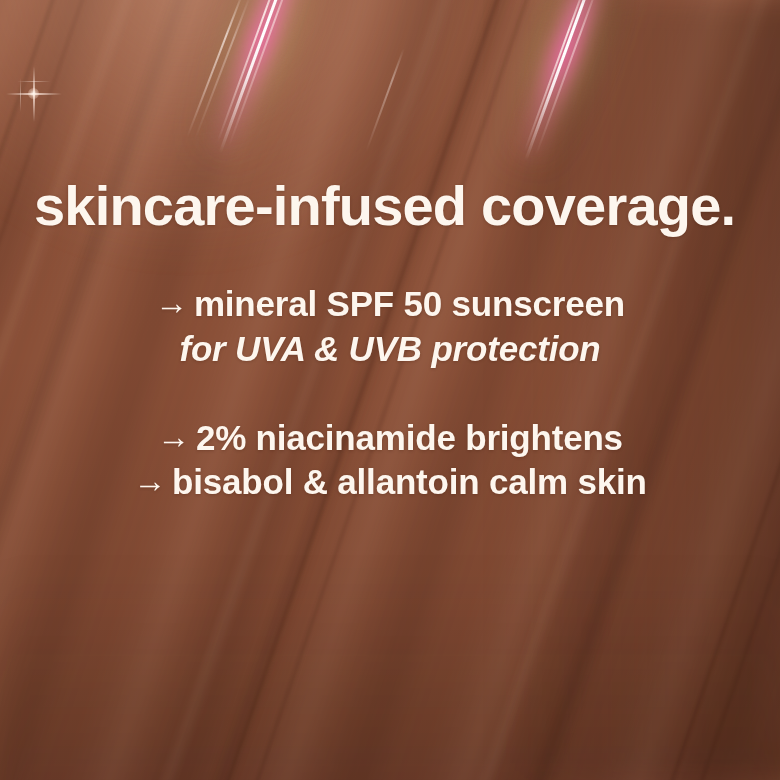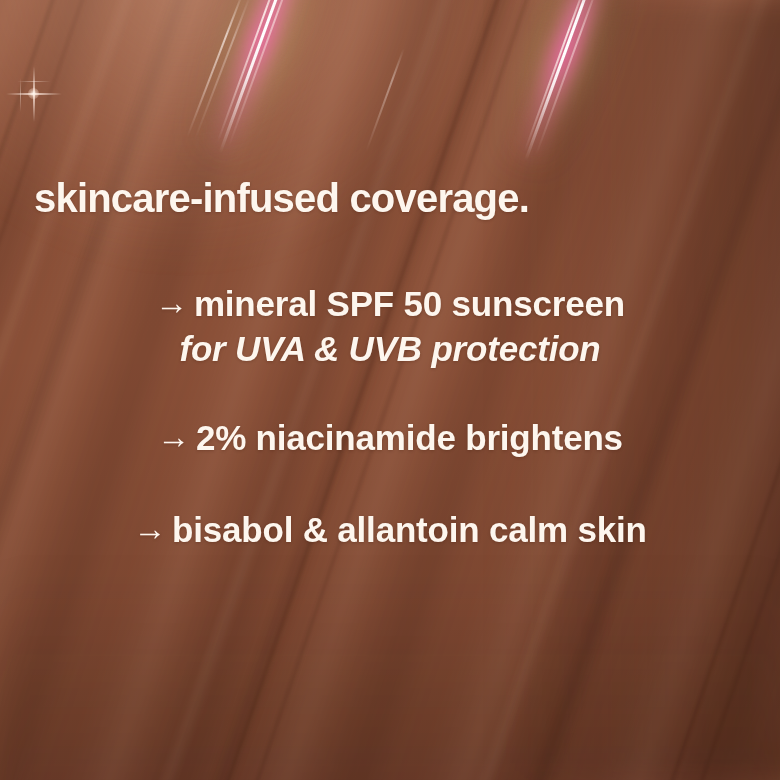--- a/index.html
+++ b/index.html
@@ -238,21 +238,21 @@
   .content {
     position: absolute;
     inset: 0;
     z-index: 10;
   }
   .headline {
     position: absolute;
     left: 34px;
     top: 178px;
     color: #fdf6ee;
-    font-size: 40px;
+    font-size: 56px;
     line-height: 1.0;
     font-weight: 700;
     letter-spacing: -0.8px;
     white-space: nowrap;
     text-shadow: 0 1px 3px rgba(60,25,12,0.25);
   }
   .bullets {
     position: absolute;
     left: 0;
     right: 0;
@@ -262,21 +262,21 @@
   .bullet {
     color: #fdf6ee;
     font-size: 35px;
     font-weight: 700;
     line-height: 1.28;
     letter-spacing: -0.2px;
     text-shadow: 0 1px 3px rgba(60,25,12,0.25);
     white-space: nowrap;
   }
   .bullet-1 { margin-bottom: 44px; }
-  .bullet-2 { margin-bottom: 48px; }
+  .bullet-2 { }
   .arrow {
     font-weight: 400;
     font-size: 33px;
     padding-right: 6px;
     display: inline-block;
     vertical-align: 2px;
   }
   .line2 { display: block; font-style: italic; }
 </style>
 </head>

